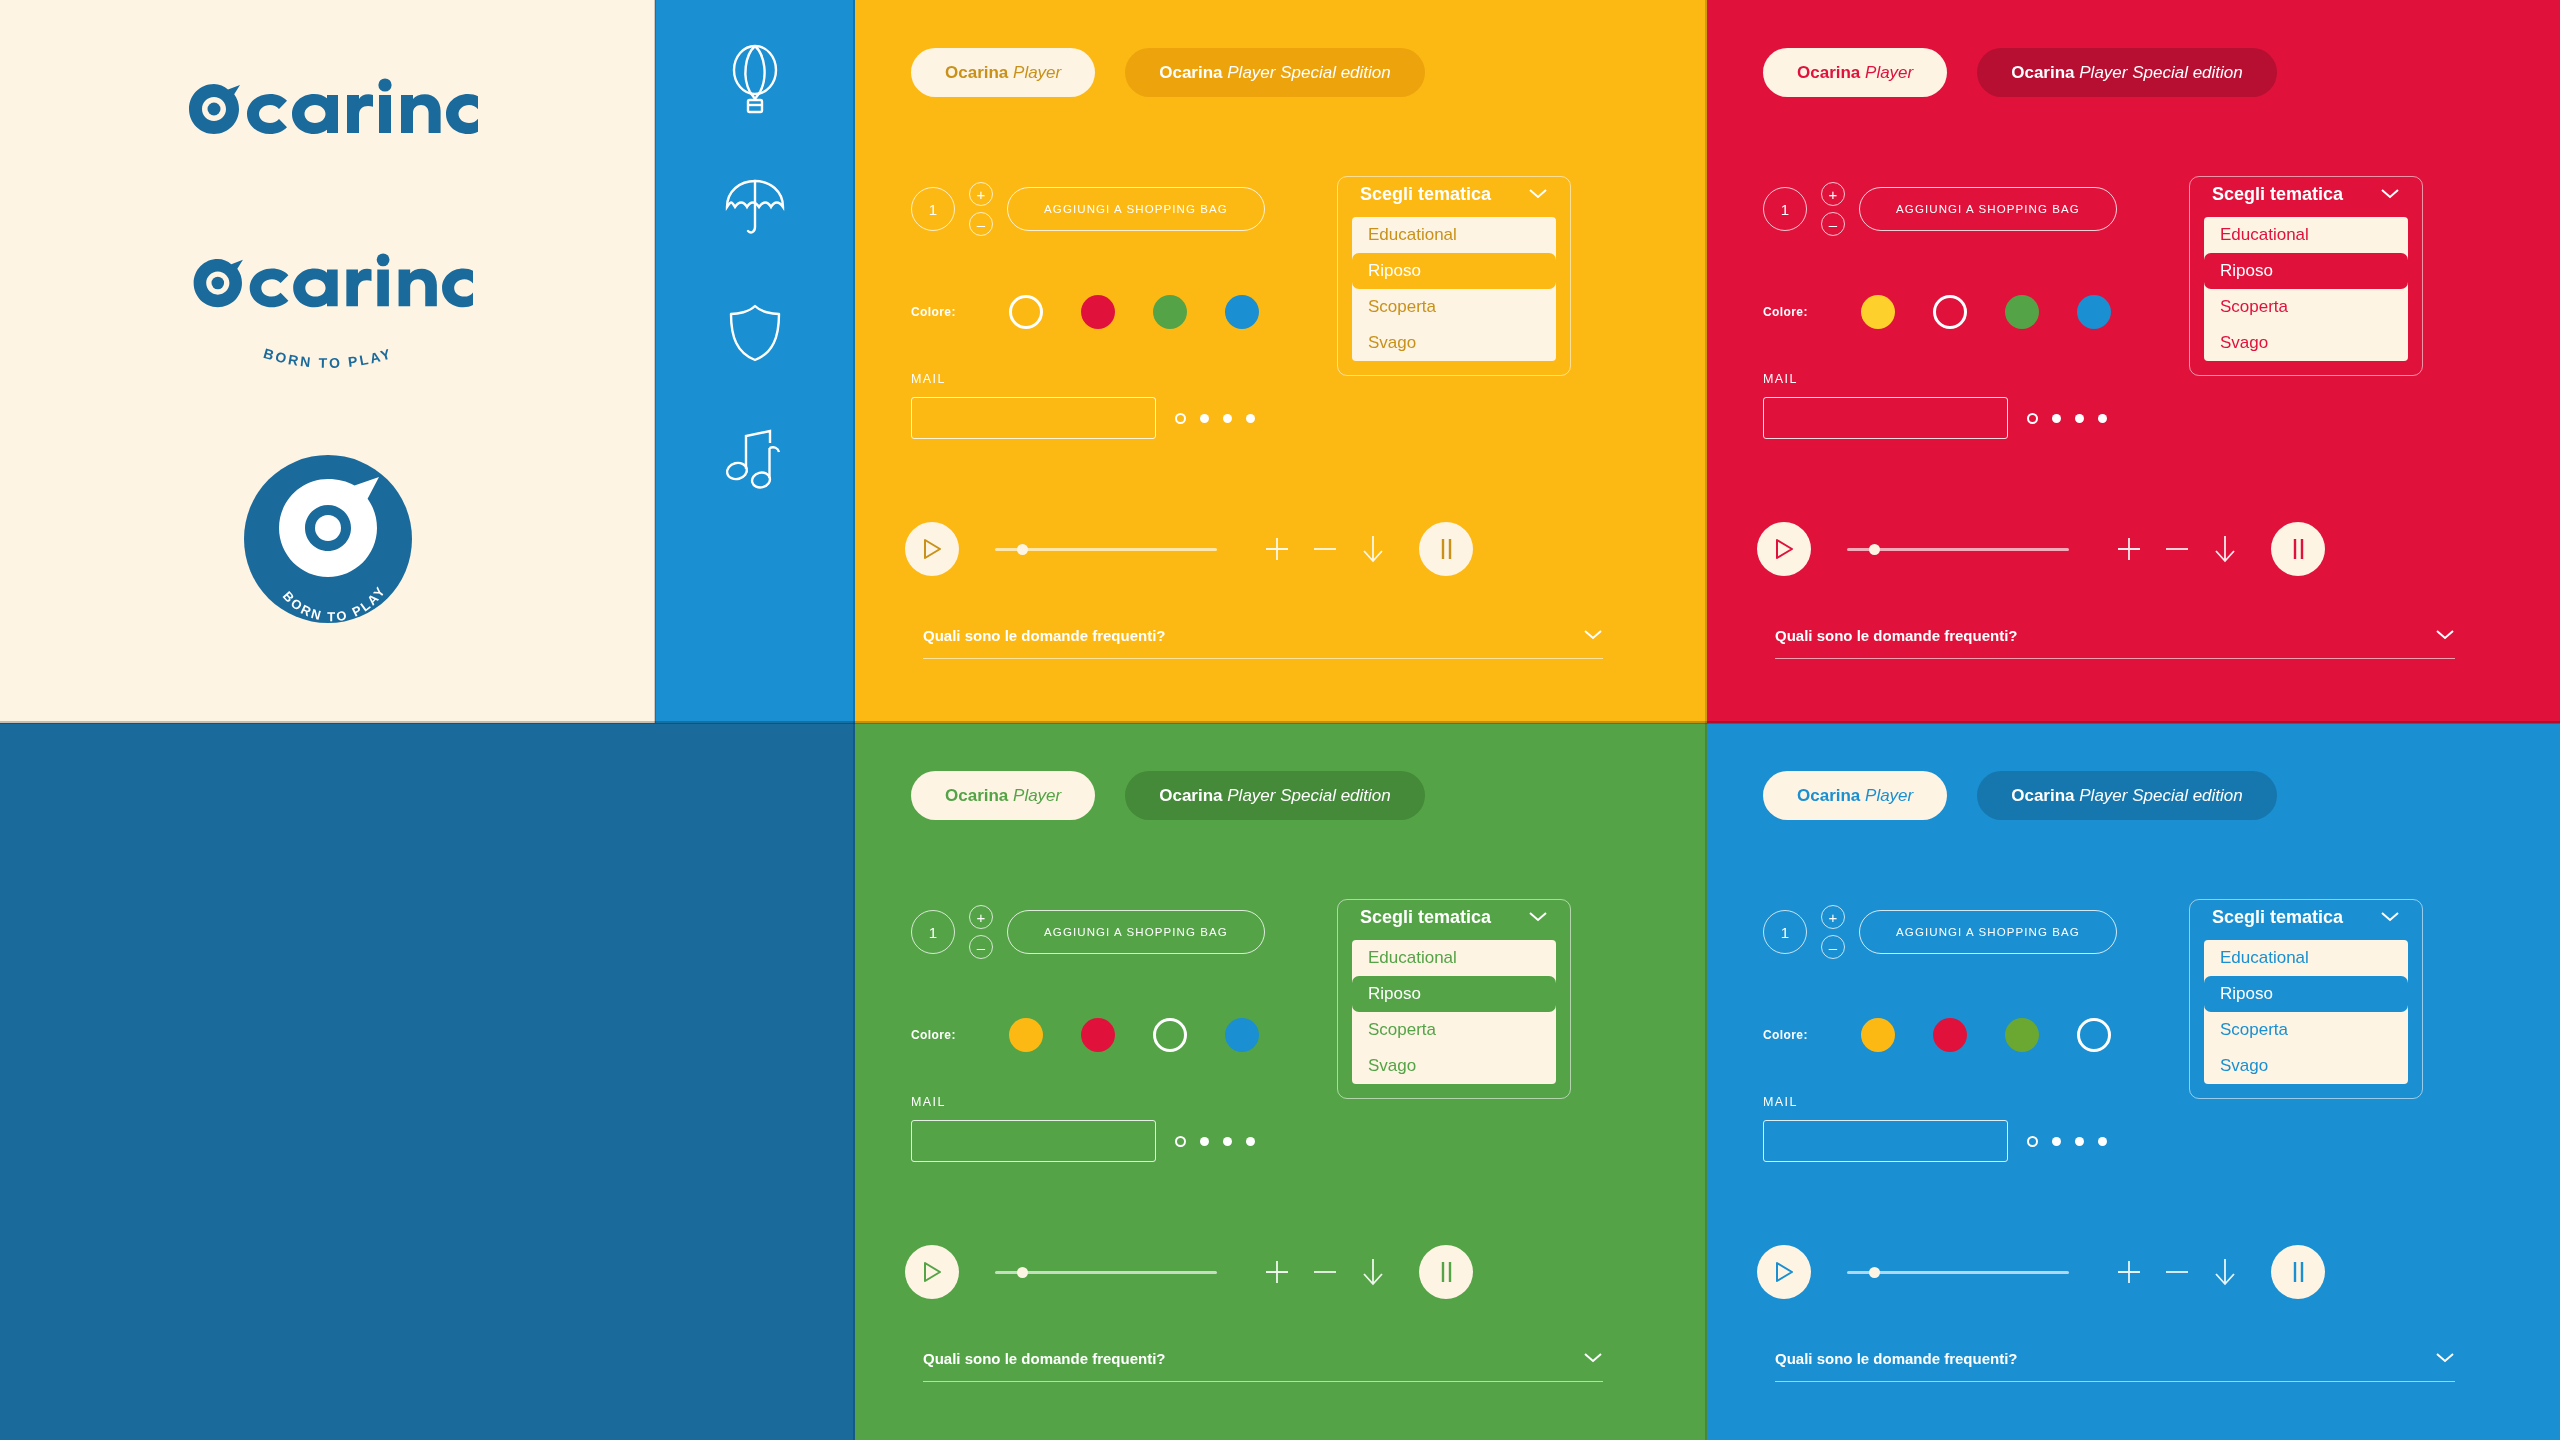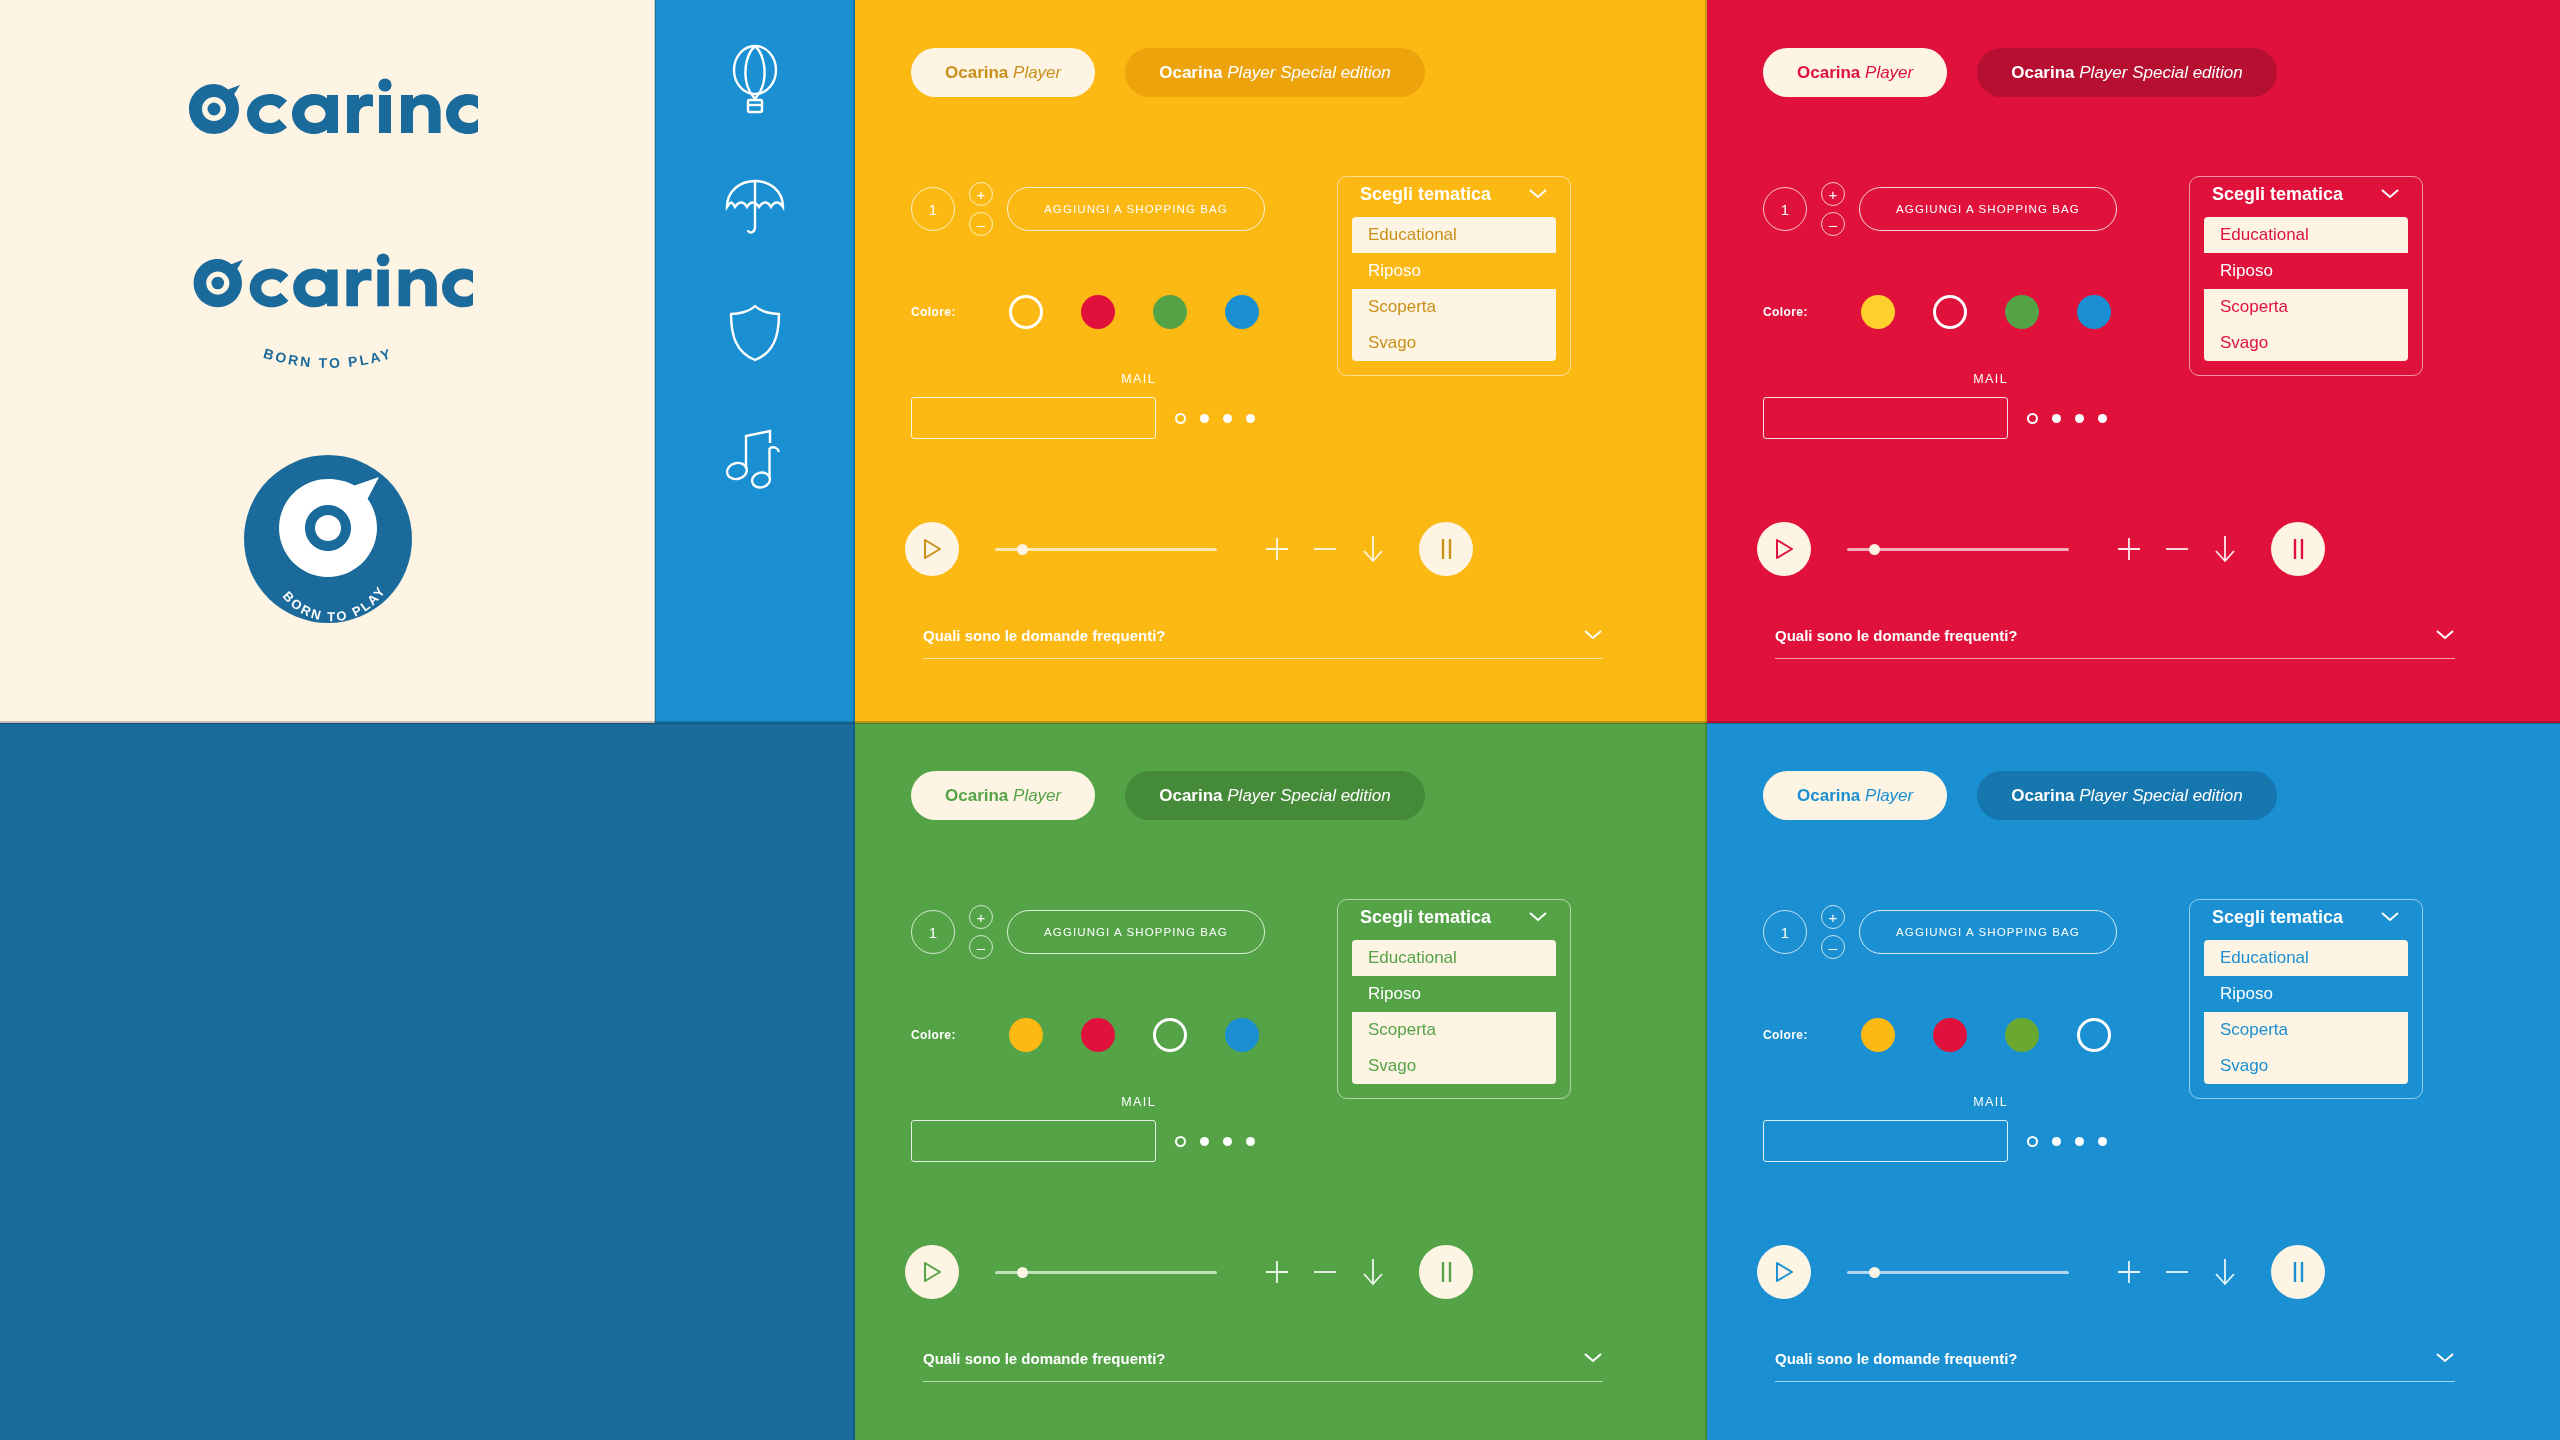--- a/index.html
+++ b/index.html
@@ -80,39 +80,39 @@
     font-size: 11.5px; letter-spacing: 1.1px; cursor: pointer; font-family: inherit;
   }
 
   .colore { position: absolute; left: 56px; top: 295px; display: flex; align-items: center; gap: 0; }
   .colore-label { font-size: 12px; font-weight: bold; letter-spacing: .4px; width: 90px; }
   .swatches { display: flex; align-items: center; gap: 38px; margin-left: 8px; }
   .sw { width: 34px; height: 34px; border-radius: 50%; cursor: pointer; }
   .sw.sel { background: transparent !important; border: 3px solid #ffffff; }
 
   .mailblock { position: absolute; left: 56px; top: 372px; }
-  .mail-label { font-size: 12.5px; letter-spacing: 1.4px; text-align: right; }
+  .mail-label { font-size: 12.5px; letter-spacing: 1.4px; }
   .mail-input {
     margin-top: 11px; width: 245px; height: 42px; border-radius: 3px;
     background: transparent; font-family: inherit; font-size: 14px; padding: 0 10px;
   }
   .dots { position: absolute; left: 320px; top: 413px; display: flex; align-items: center; gap: 14px; }
   .dot { width: 9px; height: 9px; border-radius: 50%; }
   .dot.hollow { background: transparent; border: 2px solid currentColor; width: 11px; height: 11px; }
 
   .select {
     position: absolute; left: 482px; top: 176px;
     width: 234px; border-radius: 10px; padding: 7px 0 14px 0;
   }
   .select-head {
     display: flex; align-items: center; justify-content: space-between;
     padding: 0 22px 12px 22px; font-size: 18px; font-weight: bold; color: #fff; cursor: pointer;
   }
   .select-list { margin: 0 14px; border-radius: 4px; overflow: hidden; }
-  .opt { padding: 8px 16px; font-size: 17px; cursor: pointer; }
+  .opt { padding: 8px 16px; font-size: 17px; cursor: pointer; border-radius: 7px; }
 
   .player { position: absolute; left: 50px; top: 522px; display: flex; align-items: center; }
   .pbtn {
     width: 54px; height: 54px; border-radius: 50%;
     display: flex; align-items: center; justify-content: center; cursor: pointer;
   }
   .slider { position: relative; width: 222px; height: 3px; margin-left: 36px; margin-right: 36px; }
   .slider .track { position: absolute; left: 0; top: 0; width: 100%; height: 3px; border-radius: 2px; }
   .slider .knob { position: absolute; left: 22px; top: -4px; width: 11px; height: 11px; border-radius: 50%; }
   .ctrl { width: 48px; display: flex; align-items: center; justify-content: center; cursor: pointer; }

